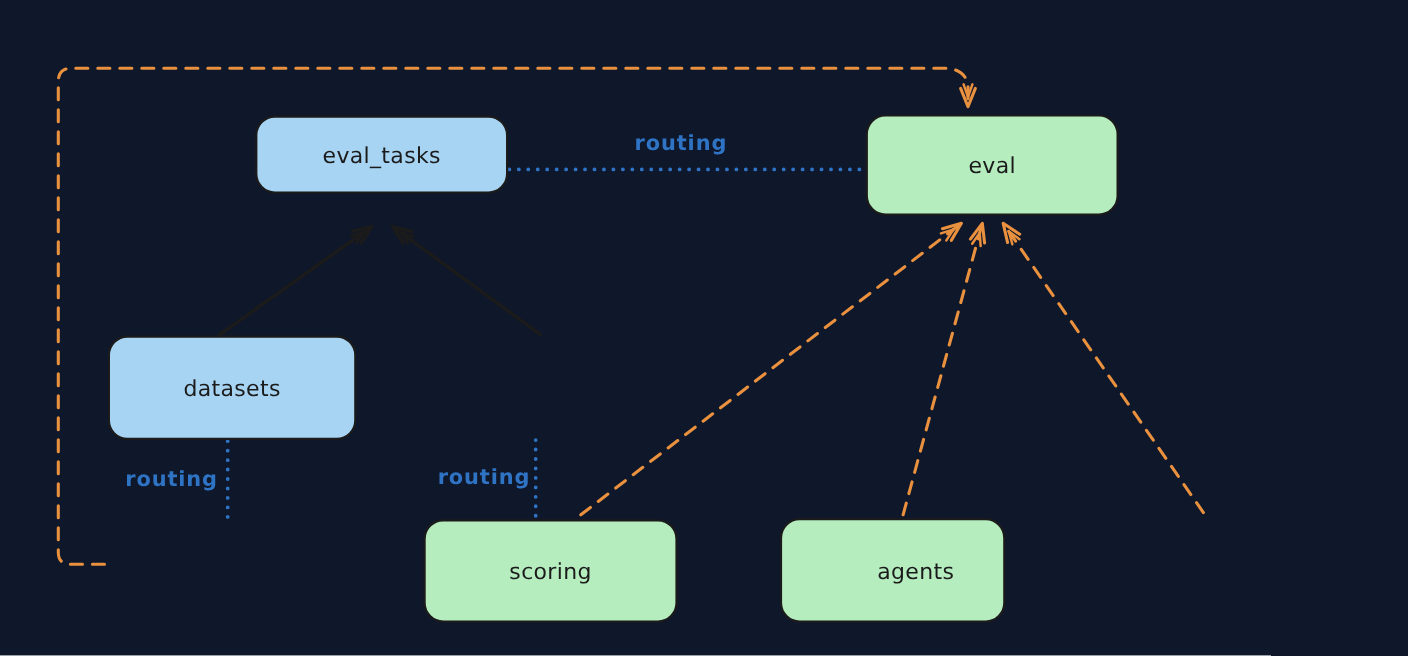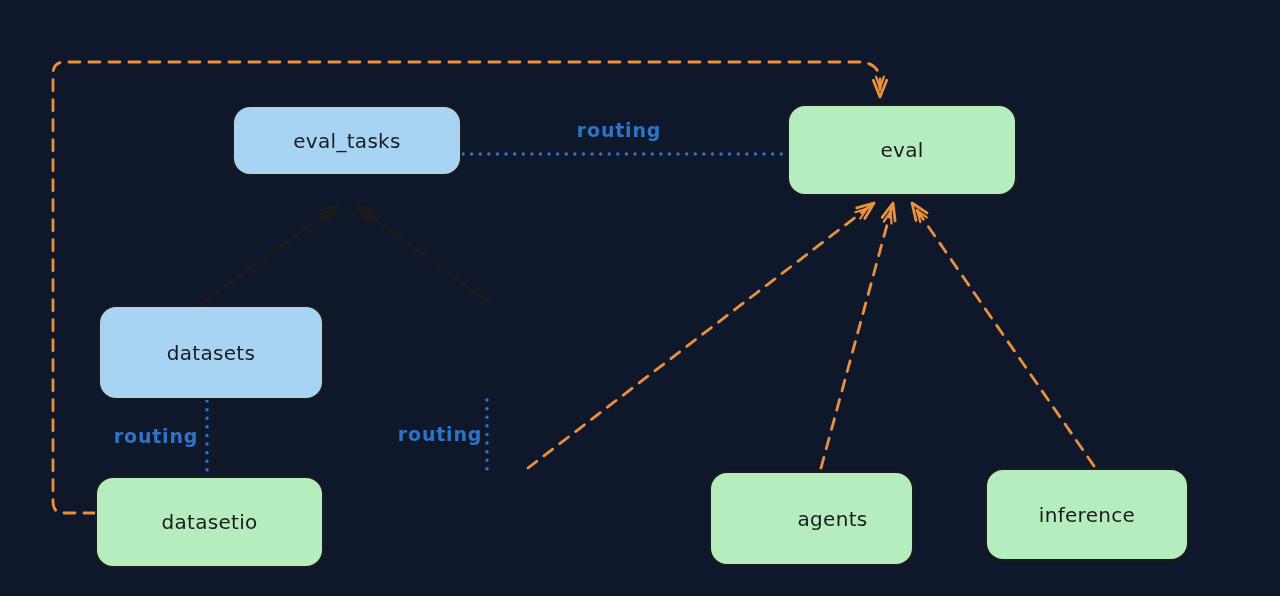--- a/index.html
+++ b/index.html
@@ -79,22 +79,19 @@
   <div class="routing-label" style="left: 440px; top: 434px;">routing</div>
 <div class="node node-blue" style="left: 232px; top: 105px; width: 230px; height: 71px;">
     <span class="node-label">eval_tasks</span>
   </div>
     <div class="node node-green" style="left: 787px; top: 104px; width: 230px; height: 92px;">
     <span class="node-label">eval</span>
   </div>
     <div class="node node-blue" style="left: 98px; top: 305px; width: 226px; height: 95px;">
     <span class="node-label">datasets</span>
   </div>
-    <div class="node node-green" style="left: 95px; top: 476px; width: 229px; height: 92px;">
-    <span class="node-label">datasetio</span>
+    <div class="node node-green" style="left: 385px; top: 472px; width: 231px; height: 94px;">
+    <span class="node-label">scoring</span>
   </div>
     <div class="node node-green" style="left: 709px; top: 471px; width: 205px; height: 95px; padding-left: 42px;">
     <span class="node-label">agents</span>
   </div>
-    <div class="node node-green" style="left: 985px; top: 468px; width: 204px; height: 93px;">
-    <span class="node-label">inference</span>
-  </div>
   </div>
 
 </body></html>

